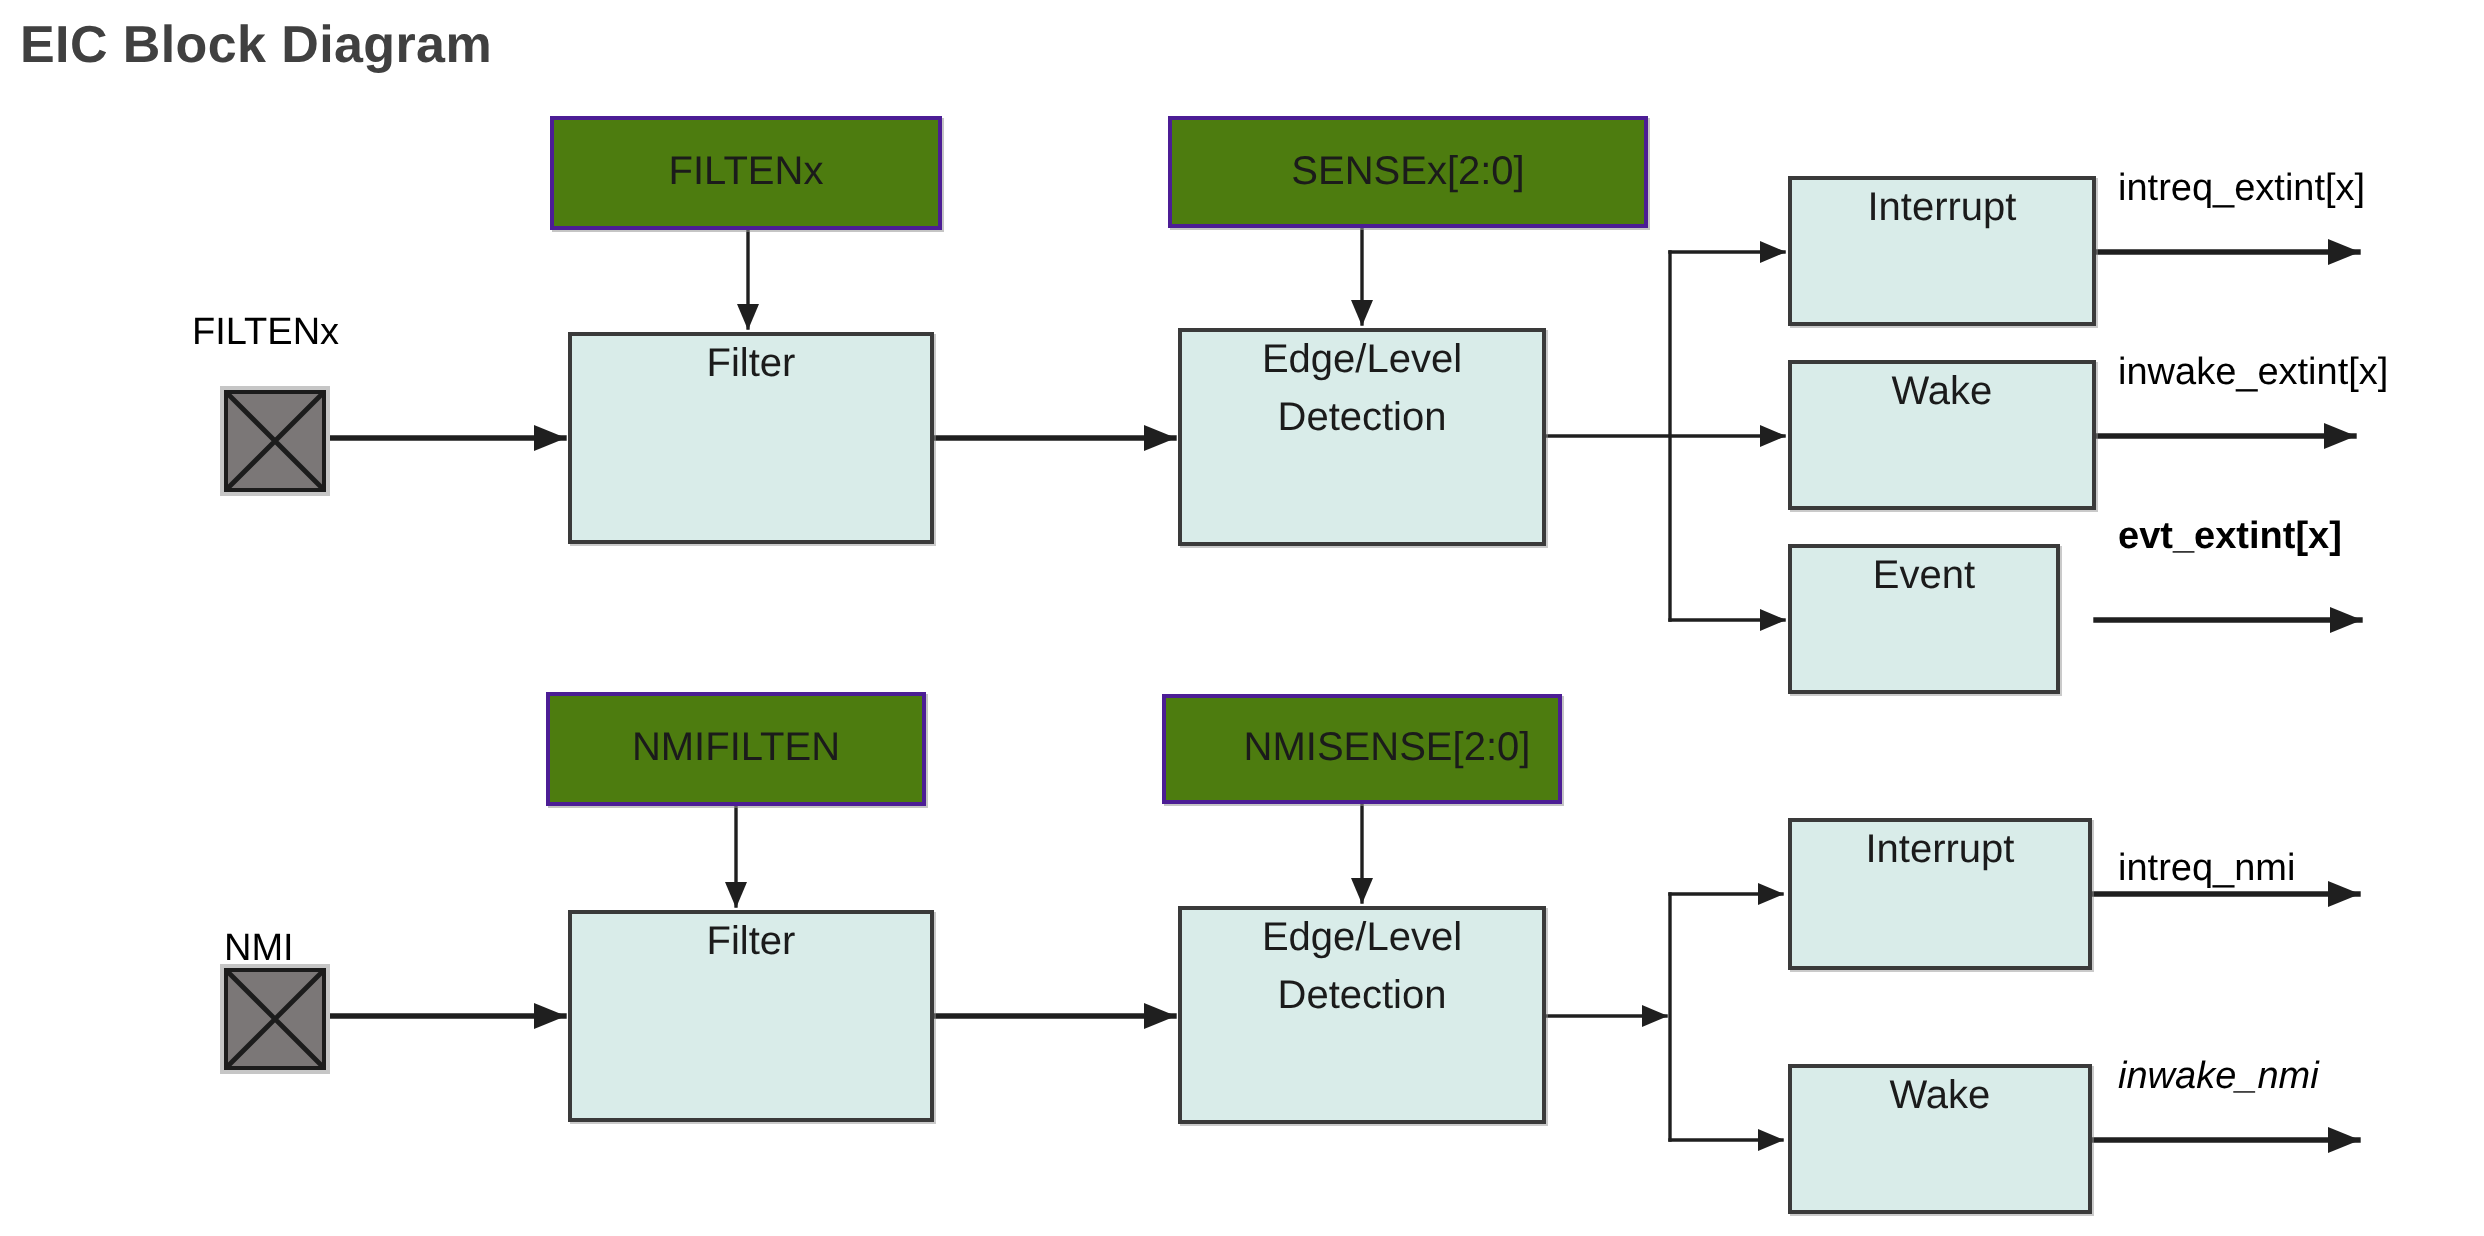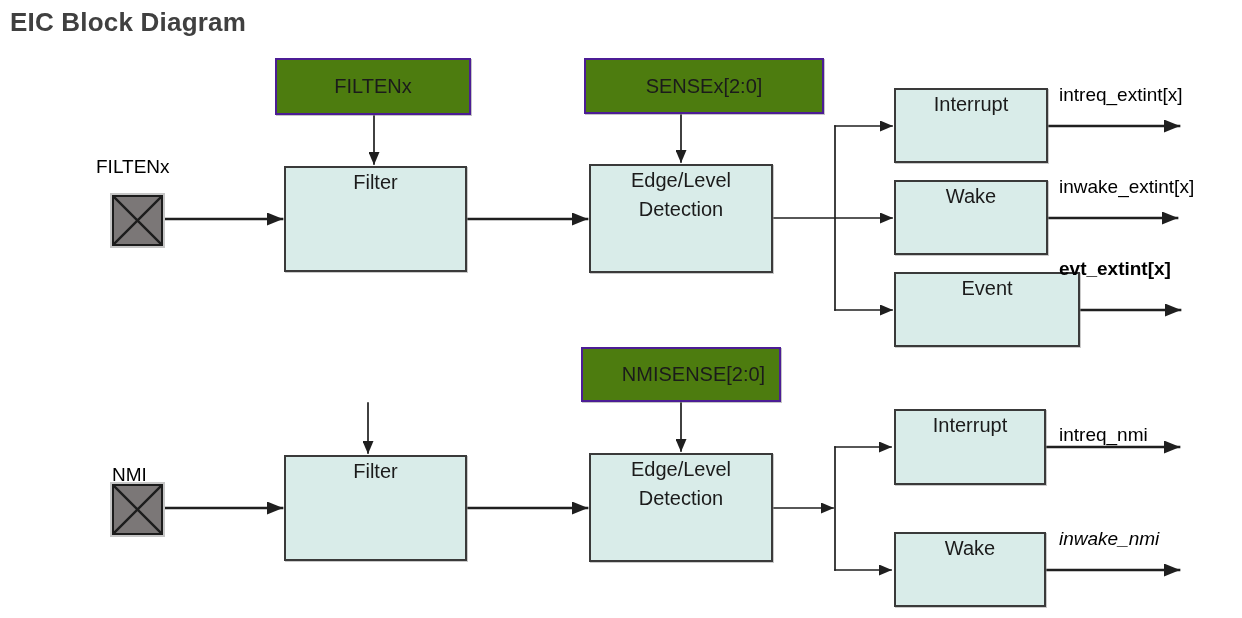--- a/index.html
+++ b/index.html
@@ -118,33 +118,36 @@
   <div class="abs fn-block" style="left:894px;top:88px;width:154px;height:75px;">
     <span>Interrupt</span>
   </div>
   <div class="abs io-label" style="left:1059px;top:84px;">intreq_extint[x]</div>
 
   <div class="abs fn-block" style="left:894px;top:180px;width:154px;height:75px;">
     <span>Wake</span>
   </div>
   <div class="abs io-label" style="left:1059px;top:176px;">inwake_extint[x]</div>
 
-  <div class="abs fn-block" style="left:894px;top:272px;width:186px;height:75px;">
+  <div class="abs fn-block" style="left:894px;top:272px;width:136px;height:75px;">
     <span>Event</span>
   </div>
   <div class="abs io-label" style="left:1059px;top:258px;font-weight:bold;">evt_extint[x]</div>
 
   <div class="abs io-label" style="left:112px;top:464px;">NMI</div>
 
   <div class="abs pin" style="left:112px;top:484px;">
     <svg width="47" height="47" viewBox="0 0 47 47">
       <path d="M0 0 L47 47 M47 0 L0 47" stroke="#1c1c1c" stroke-width="2.4"></path>
     </svg>
   </div>
 
+  <div class="abs reg-block" style="left:273px;top:346px;width:190px;height:57px;">
+    <span>NMIFILTEN</span>
+  </div>
 
   <div class="abs fn-block" style="left:284px;top:455px;width:183px;height:106px;">
     <span>Filter</span>
   </div>
 
   <div class="abs reg-block" style="left:581px;top:347px;width:200px;height:55px;padding-left:25px;">
     <span>NMISENSE[2:0]</span>
   </div>
 
   <div class="abs fn-block" style="left:589px;top:453px;width:184px;height:109px;padding:0 22px;">

